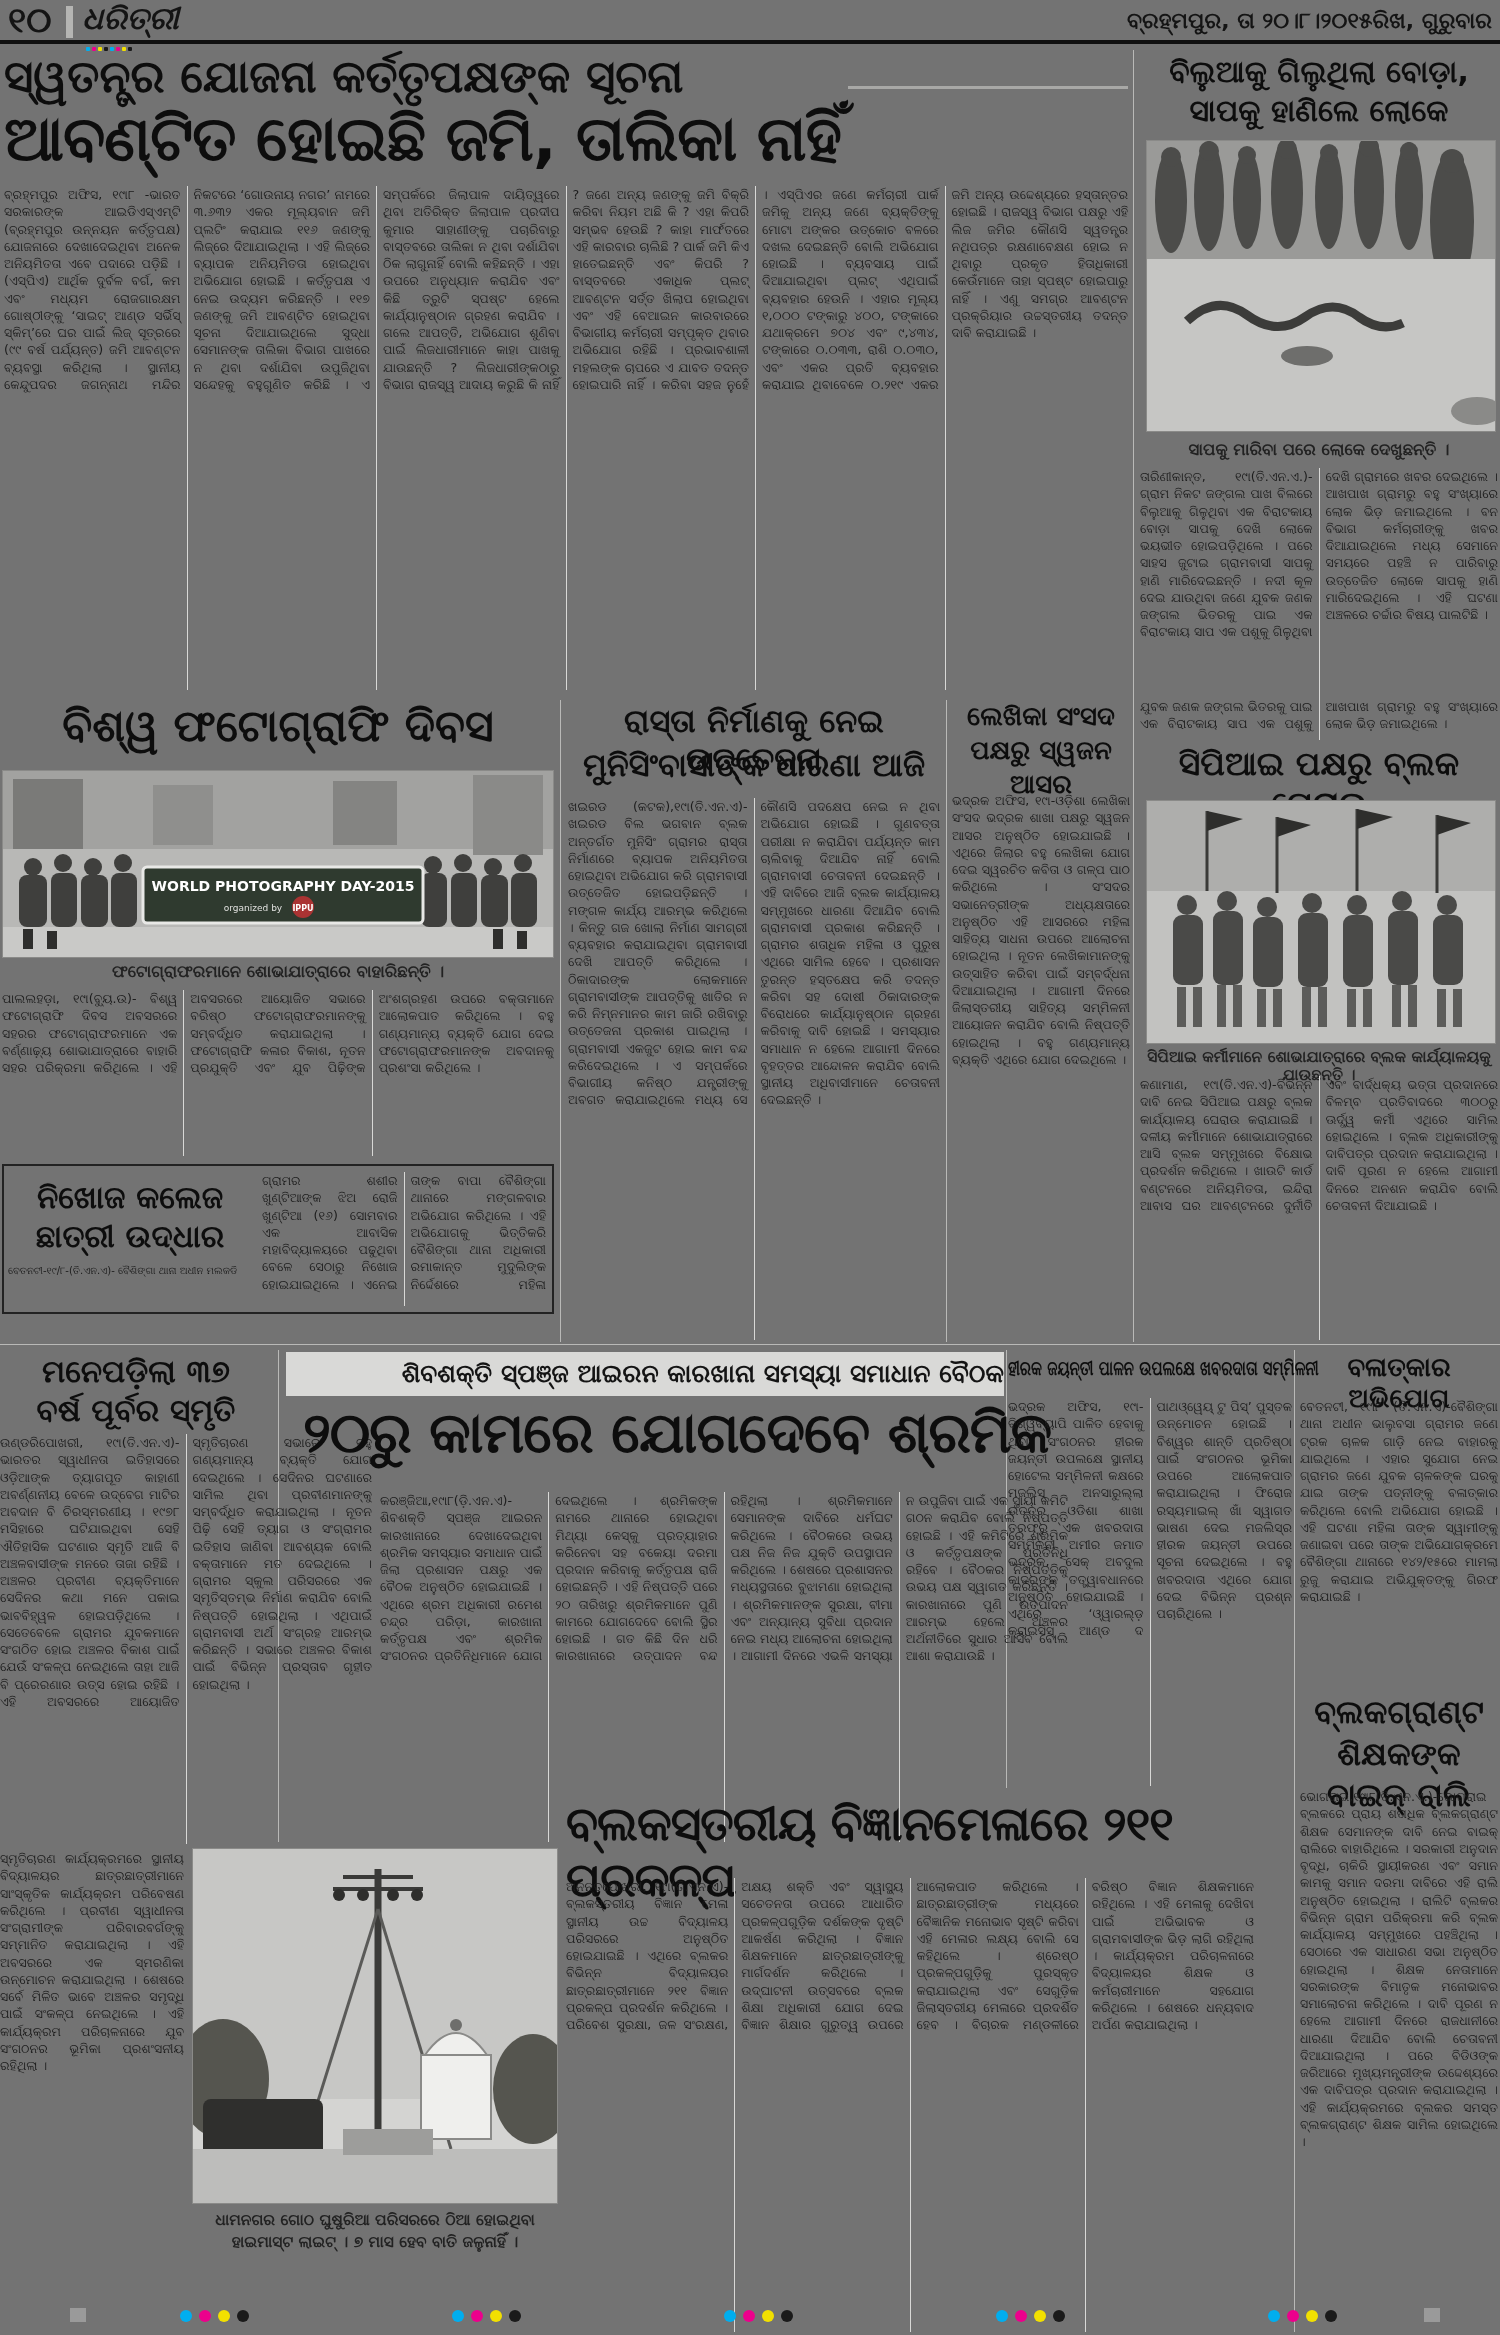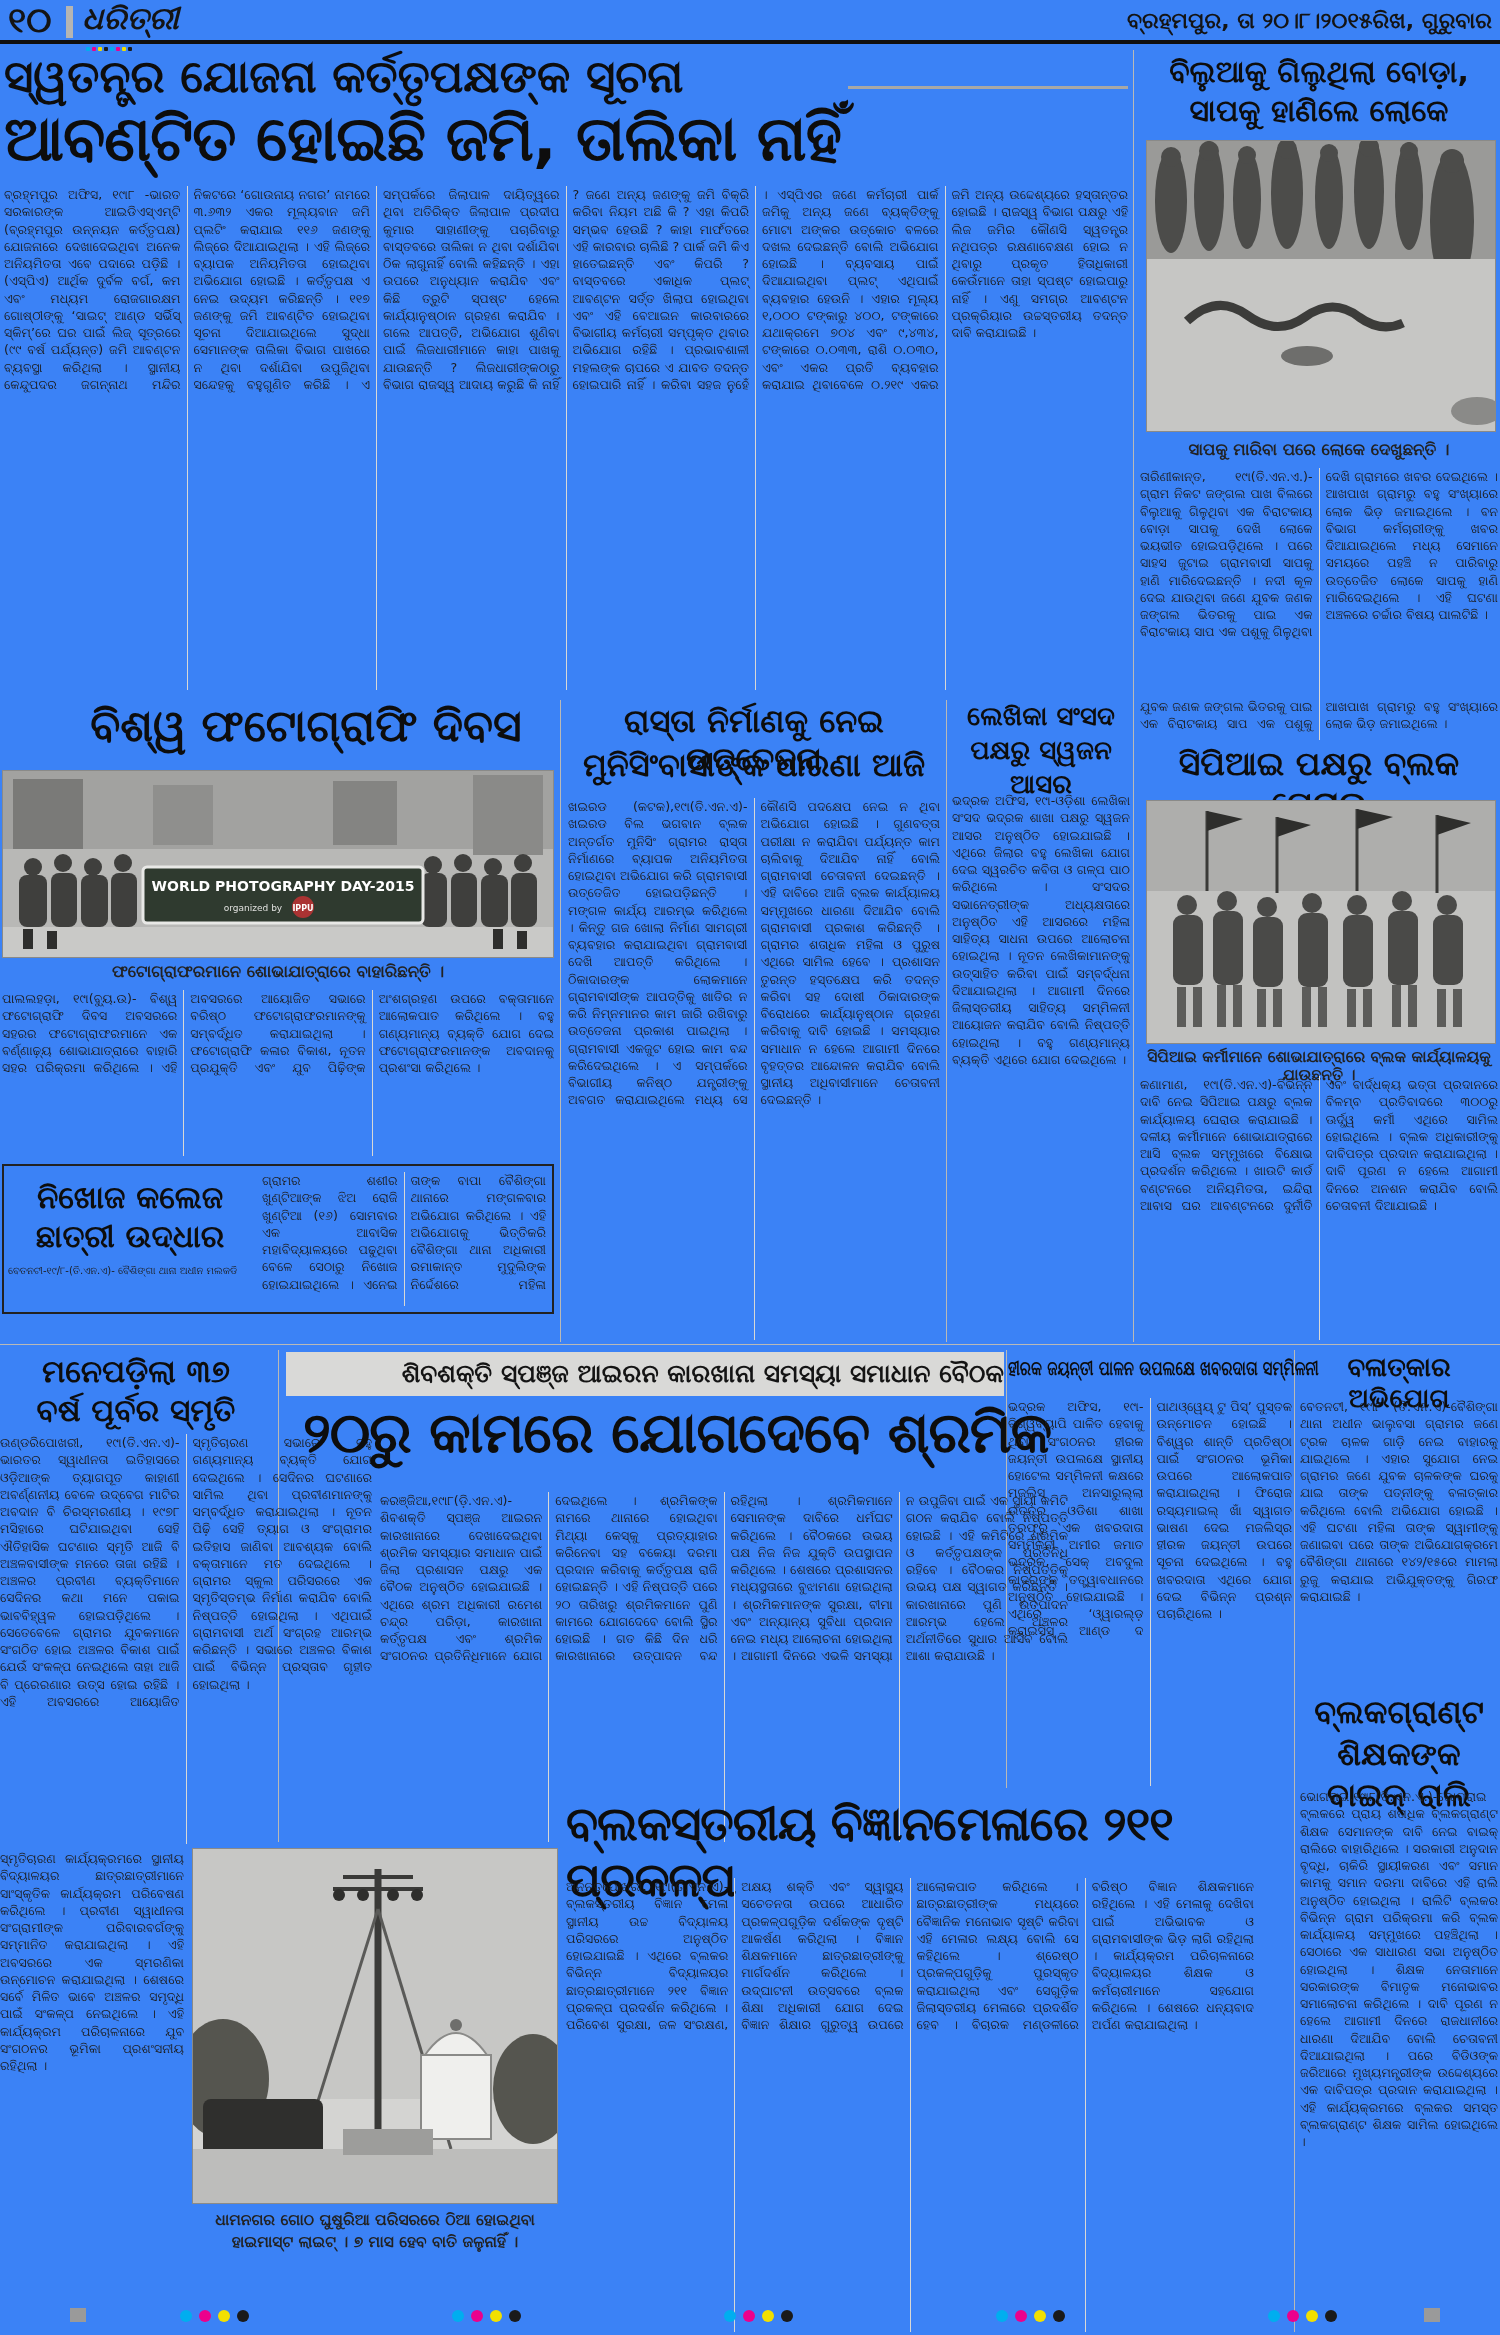--- a/index.html
+++ b/index.html
@@ -1,16 +1,16 @@
 <!DOCTYPE html>
 <html><head>
 <meta charset="utf-8">
 <style>
   html,body{margin:0;padding:0;background:#e8e8e8;}
-  .page{position:relative;width:1500px;height:2335px;background:#3b82f6;margin:0 auto;
+  .page{position:relative;width:1500px;height:2335px;background:#737373;margin:0 auto;
         font-family:"DejaVu Sans","Liberation Sans",sans-serif;color:#141414;overflow:hidden;}
   .abs{position:absolute;}
   .body-txt{font-size:12.6px;line-height:1.37;text-align:justify;color:#1c1c1c;overflow:hidden;
             word-break:break-word;}
   .cols2{column-count:2;column-gap:13px;column-rule:1px solid #d8d8d6;}
   .cols3{column-count:3;column-gap:13px;column-rule:1px solid #d8d8d6;}
   .cols4{column-count:4;column-gap:13px;column-rule:1px solid #d8d8d6;}
   .cols6{column-count:6;column-gap:13px;column-rule:1px solid #d8d8d6;}
   .hl{font-weight:800;color:#0d0d0d;}
   .caption{font-size:16.5px;font-weight:600;text-align:center;color:#222;}
@@ -73,21 +73,21 @@
       <ellipse cx="160" cy="215" rx="26" ry="10" fill="#6e6e6c"></ellipse>
       <ellipse cx="330" cy="270" rx="26" ry="14" fill="#8a8a88"></ellipse>
     </svg>
   </div>
   <div class="abs caption" style="left:1140px;top:440px;width:358px;">ସାପକୁ ମାରିବା ପରେ ଲୋକେ ଦେଖୁଛନ୍ତି ।</div>
   <div class="abs body-txt cols2" style="left:1140px;top:468px;width:358px;height:272px;">ତାରିଣୀକାନ୍ତ, ୧୯ା(ତି.ଏନ.ଏ.)-ଗ୍ରାମ ନିକଟ ଜଙ୍ଗଲ ପାଖ ବିଲରେ ବିଲୁଆକୁ ଗିଳୁଥିବା ଏକ ବିରାଟକାୟ ବୋଡ଼ା ସାପକୁ ଦେଖି ଲୋକେ ଭୟଭୀତ ହୋଇପଡ଼ିଥିଲେ । ପରେ ସାହସ ଜୁଟାଇ ଗ୍ରାମବାସୀ ସାପକୁ ହାଣି ମାରିଦେଇଛନ୍ତି । ନଦୀ କୂଳ ଦେଇ ଯାଉଥିବା ଜଣେ ଯୁବକ ଜଣକ ଜଙ୍ଗଲ ଭିତରକୁ ପାଇ ଏକ ବିରାଟକାୟ ସାପ ଏକ ପଶୁକୁ ଗିଳୁଥିବା ଦେଖି ଗ୍ରାମରେ ଖବର ଦେଇଥିଲେ । ଆଖପାଖ ଗ୍ରାମରୁ ବହୁ ସଂଖ୍ୟାରେ ଲୋକ ଭିଡ଼ ଜମାଇଥିଲେ । ବନ ବିଭାଗ କର୍ମଚାରୀଙ୍କୁ ଖବର ଦିଆଯାଇଥିଲେ ମଧ୍ୟ ସେମାନେ ସମୟରେ ପହଞ୍ଚି ନ ପାରିବାରୁ ଉତ୍ତେଜିତ ଲୋକେ ସାପକୁ ହାଣି ମାରିଦେଇଥିଲେ । ଏହି ଘଟଣା ଅଞ୍ଚଳରେ ଚର୍ଚ୍ଚାର ବିଷୟ ପାଲଟିଛି ।</div>
 
   <div class="abs vrule" style="left:560px;top:700px;height:642px;"></div>
   <div class="abs vrule" style="left:946px;top:700px;height:642px;"></div>
 
-  <div class="abs hl" style="left:0;top:700px;width:556px;text-align:center;font-size:44px;padding-left:28px;">ବିଶ୍ୱ ଫଟୋଗ୍ରାଫି ଦିବସ</div>
+  <div class="abs hl" style="left:0;top:700px;width:556px;text-align:center;font-size:44px;">ବିଶ୍ୱ ଫଟୋଗ୍ରାଫି ଦିବସ</div>
   <div class="abs photo" style="left:2px;top:770px;width:552px;height:188px;">
     <svg width="550" height="186" viewBox="0 0 550 186">
       <rect width="550" height="186" fill="#b8b8b6"></rect>
       <rect width="550" height="78" fill="#a2a2a0"></rect>
       <rect x="10" y="8" width="70" height="70" fill="#7a7a78"></rect>
         <rect x="470" y="4" width="70" height="80" fill="#8a8a88"></rect>
       <rect x="150" y="14" width="60" height="60" fill="#8f8f8d"></rect>
         <rect x="330" y="10" width="64" height="64" fill="#848482"></rect>
       <g fill="#3f3f3d">
         <circle cx="30" cy="96" r="9"></circle>

